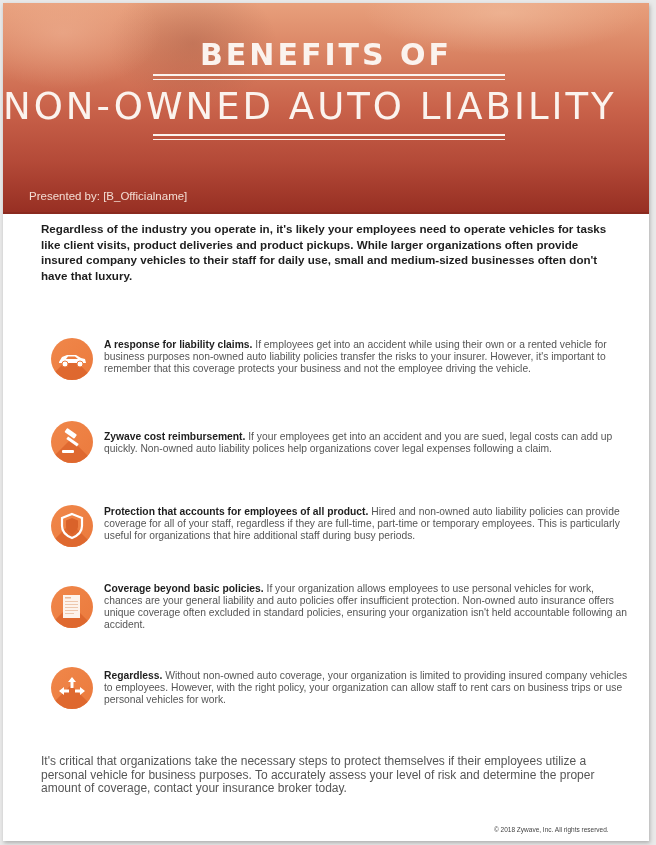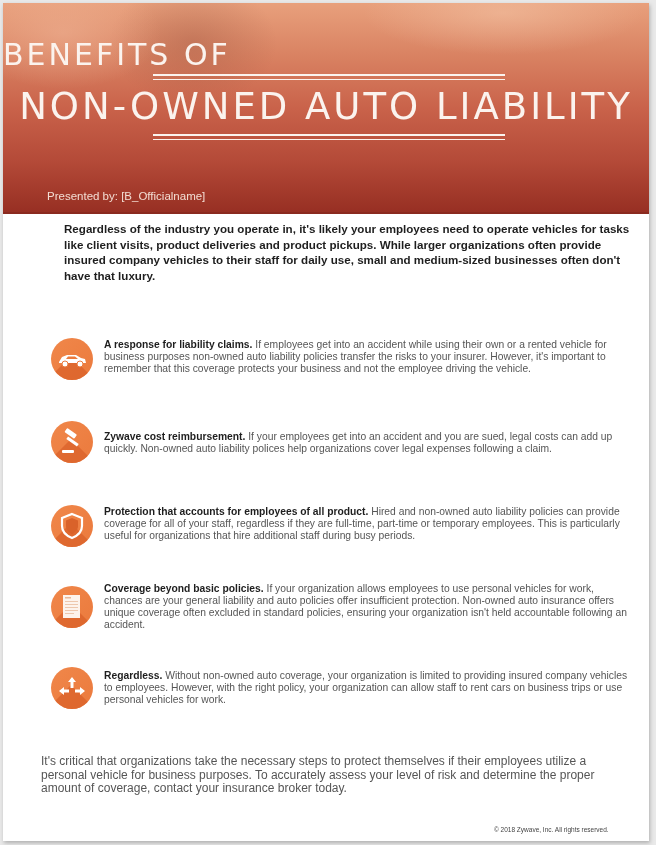--- a/index.html
+++ b/index.html
@@ -5,28 +5,28 @@
   html,body{margin:0;padding:0;}
   body{width:656px;height:845px;background:#e9e9e9;position:relative;overflow:hidden;font-family:"Liberation Sans",sans-serif;}
   .page{position:absolute;left:3px;top:3px;width:646px;height:838px;background:#ffffff;box-shadow:1px 2px 4px rgba(0,0,0,0.25);overflow:hidden;}
   .hero{position:absolute;left:0;top:0;width:646px;height:211px;
     background:
       radial-gradient(ellipse 140px 80px at 60px 30px, rgba(240,180,150,0.55), rgba(0,0,0,0) 70%),
       radial-gradient(ellipse 200px 60px at 500px 10px, rgba(245,200,170,0.5), rgba(0,0,0,0) 70%),
       radial-gradient(ellipse 120px 90px at 190px 40px, rgba(150,80,60,0.35), rgba(0,0,0,0) 70%),
       linear-gradient(180deg,#e8a07c 0%,#d98262 25%,#c9624a 50%,#b44a38 75%,#962e22 100%);}
   .hero:after{content:"";position:absolute;left:0;bottom:0;width:100%;height:2px;background:#8a2a1f;}
-  .hero-line1{position:absolute;left:0;width:100%;top:34px;color:#fbf3ee;font-size:30px;letter-spacing:3px;font-family:"DejaVu Sans",sans-serif;font-weight:normal;}
+  .hero-line1{position:absolute;left:0;width:100%;top:34px;text-align:center;color:#fbf3ee;font-size:30px;letter-spacing:3px;font-family:"DejaVu Sans",sans-serif;font-weight:bold;}
   .rule{position:absolute;left:150px;width:352px;height:8px;}
   .rule div{height:2px;background:#fbf3ee;}
   .rule div+div{margin-top:3px;height:1px;}
-  .hero-line2{position:absolute;left:0;width:100%;top:82px;text-align:center;color:#fbf3ee;font-size:37px;letter-spacing:3px;font-family:"DejaVu Sans",sans-serif;}
+  .hero-line2{position:absolute;left:0;width:100%;top:82px;text-align:left;color:#fbf3ee;font-size:37px;letter-spacing:3px;font-family:"DejaVu Sans",sans-serif;}
   .hero-line3{position:absolute;left:0;width:100%;top:140px;text-align:center;color:#fbf3ee;font-size:30px;letter-spacing:3px;font-family:"DejaVu Sans",sans-serif;}
-  .presented{position:absolute;left:44px;top:187px;color:#f3ddd3;font-size:11.5px;}
-  .intro{position:absolute;left:38px;width:580px;font-size:11.6px;font-weight:bold;color:#1e1e1e;line-height:15.5px;margin-left:23px;}
+  .presented{position:absolute;left:26px;top:187px;color:#f3ddd3;font-size:11.5px;}
+  .intro{position:absolute;left:38px;width:580px;font-size:11.6px;font-weight:bold;color:#1e1e1e;line-height:15.5px;}
   .benefit{position:absolute;left:48px;width:580px;}
   .icon{position:absolute;left:0;top:0;width:42px;height:42px;border-radius:50%;overflow:hidden;
     background:linear-gradient(135deg,#f0874a 0%,#eb7a3d 100%);}
   .icon:before{content:"";position:absolute;left:20px;top:18px;width:50px;height:50px;background:#d9622a;transform:rotate(45deg);transform-origin:0 0;opacity:0.75;}
   .icon svg{position:absolute;left:0;top:0;}
   .btext{position:absolute;left:53px;top:1px;width:525px;font-size:10.3px;line-height:12px;color:#555;}
   .btext b{color:#1e1e1e;}
   .cta-title{position:absolute;left:38px;top:736px;font-size:13px;font-weight:bold;color:#1a1a1a;}
   .cta-body{position:absolute;left:38px;top:752px;width:585px;font-size:12px;line-height:13.5px;color:#555;}
   .copyright{position:absolute;left:491px;top:823px;font-size:6.5px;color:#444;}

